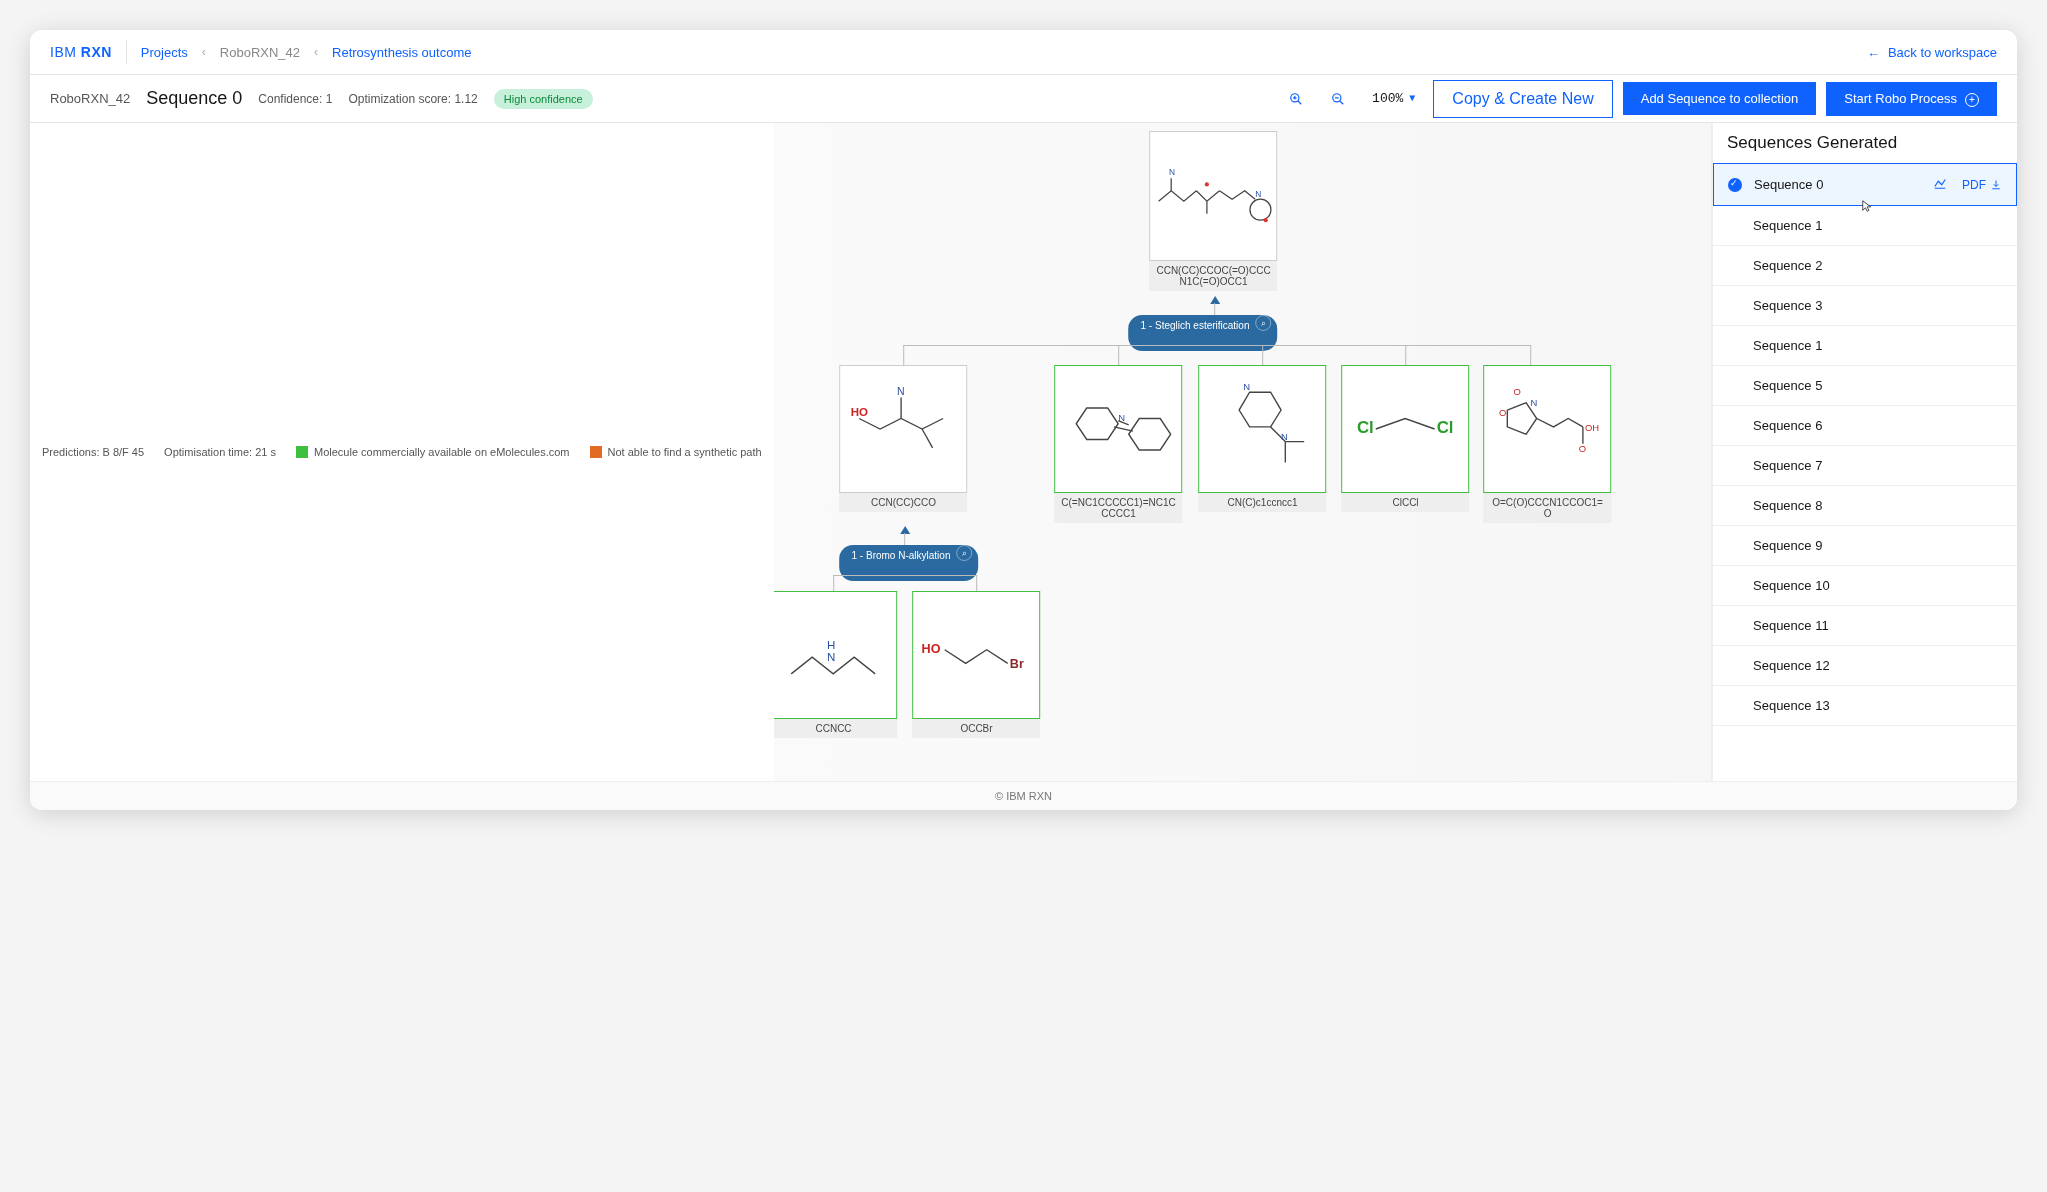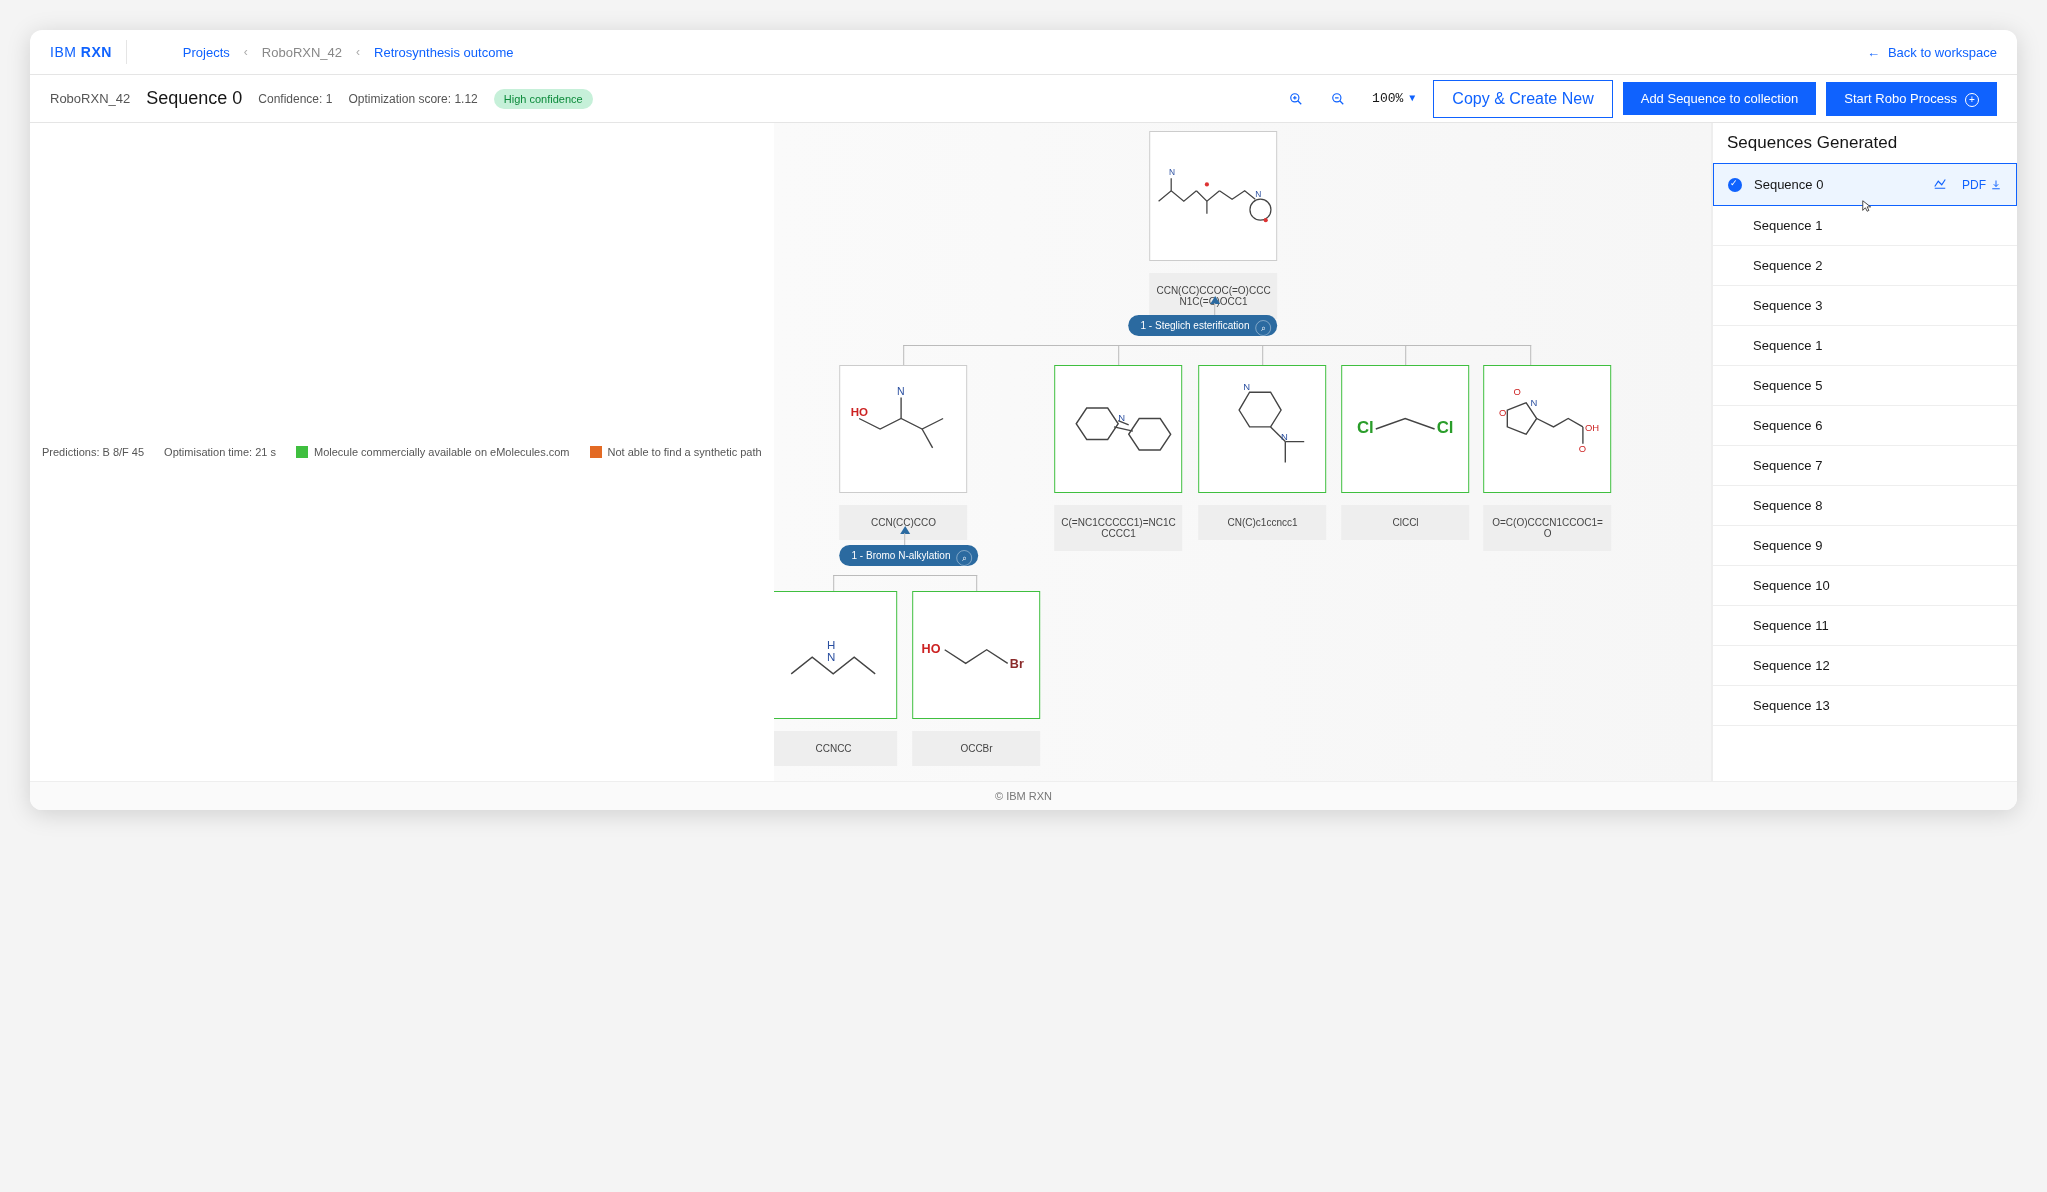--- a/index.html
+++ b/index.html
@@ -23,21 +23,21 @@
       align-items: center;
       justify-content: space-between;
       border-bottom: 1px solid #e5e5e5;
       height: 45px;
       padding: 0 20px;
     }
     .topnav-left { display: flex; align-items: center; gap: 14px; }
     .logo { font-weight: 600; color: #0f62fe; font-size: 14px; letter-spacing: 0.5px; }
     .logo-ibm { font-weight: 300; }
     .crumbsep { border-left: 1px solid #e5e5e5; height: 24px; }
-    .crumb { color: #0f62fe; font-size: 13px; cursor: pointer; margin-left: 42px; }
+    .crumb { color: #0f62fe; font-size: 13px; cursor: pointer; }
     .crumb-muted { color: #888; font-size: 13px; }
     .crumb-current { color: #0f62fe; font-size: 13px; font-weight: 500; }
     .chev { color: #aaa; font-size: 12px; }
     .back-link { display: flex; align-items: center; gap: 8px; color: #0f62fe; font-size: 13px; font-weight: 500; cursor: pointer; }
     
     .subheader {
       display: flex;
       align-items: center;
       justify-content: space-between;
       border-bottom: 1px solid #e5e5e5;
@@ -69,22 +69,22 @@
       overflow:hidden;
       position:relative;
       border-right:1px solid #eee;
     }
     
     .tree { position:absolute; left:50%; transform:translateX(-53%); top:8px; width:960px; }
     .node { text-align:center; position:absolute; }
     .mol-card { border:1px solid #ccc; background:#fff; width:128px; height:150px; display:flex; align-items:center; justify-content:center; position:relative; margin:0 auto; }
     .mol-card.green { border:1.5px solid #3fbf3f; }
     .mol-card.small { height:128px; width:128px; }
-    .smiles-bar { background:#eee; font-size:10px; color:#444; padding:12px 6px; width:128px; margin:12px auto; word-break:break-all; }
-    .step-pill { position:absolute; background:#2b6aa0; color:#fff; font-size:10px; padding:5px 28px 5px 12px; border-radius:14px; display:flex; align-items:flex-start; gap:6px; cursor:pointer; }
+    .smiles-bar { background:#eee; font-size:10px; color:#444; padding:4px 6px; width:128px; margin:0 auto; word-break:break-all; }
+    .step-pill { position:absolute; background:#2b6aa0; color:#fff; font-size:10px; padding:5px 28px 20px 12px; border-radius:14px; display:flex; align-items:flex-end; gap:6px; cursor:pointer; }
     .step-pill .mag { position:absolute; right:6px; width:16px; height:16px; border:1px solid rgba(255,255,255,0.4); border-radius:50%; display:flex; align-items:center; justify-content:center; font-size:9px;}
     .connector { position:absolute; background:#bbb; }
     
     .rightpanel { width:305px; background:#fff; display:flex; flex-direction:column; border-left:1px solid #eee; }
     .rp-title { font-size:17px; color:#161616; padding:10px 14px; }
     .seq-list { flex:1; overflow-y:auto; }
     .seq-item { display:flex; align-items:center; padding:12px 14px; border-bottom:1px solid #eee; font-size:13px; color:#161616; cursor:pointer; }
     .seq-item.active { border:1px solid #0f62fe; background:#edf5ff; }
     .seq-check { width:14px; height:14px; border-radius:50%; background:#0f62fe; margin-right:12px; position:relative; }
     .seq-check::after{ content:"✓"; color:#fff; font-size:9px; position:absolute; top:0; left:2px;}

